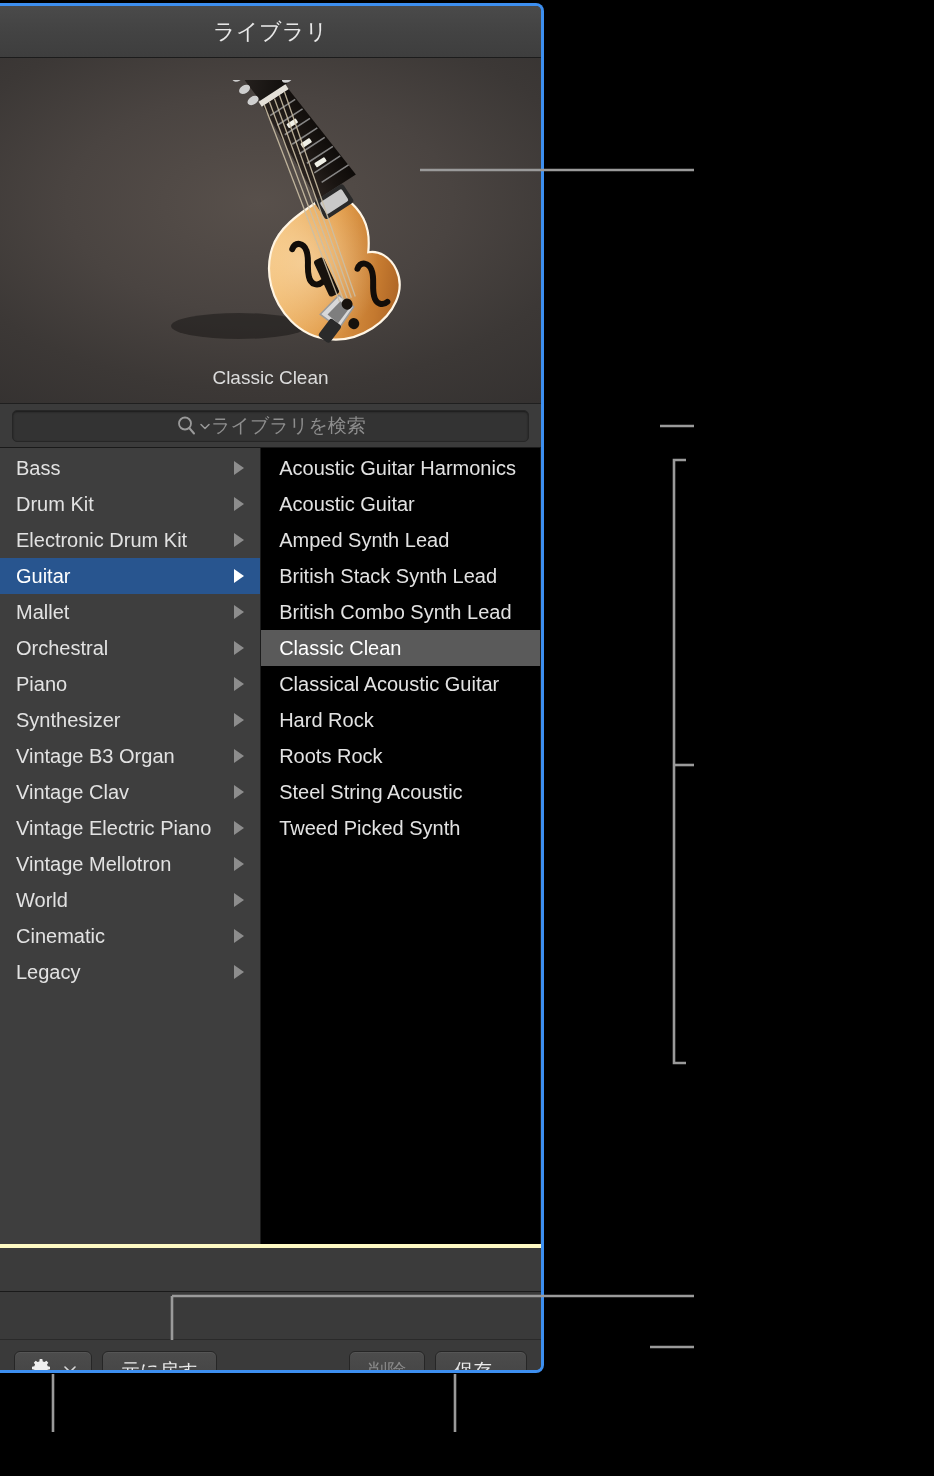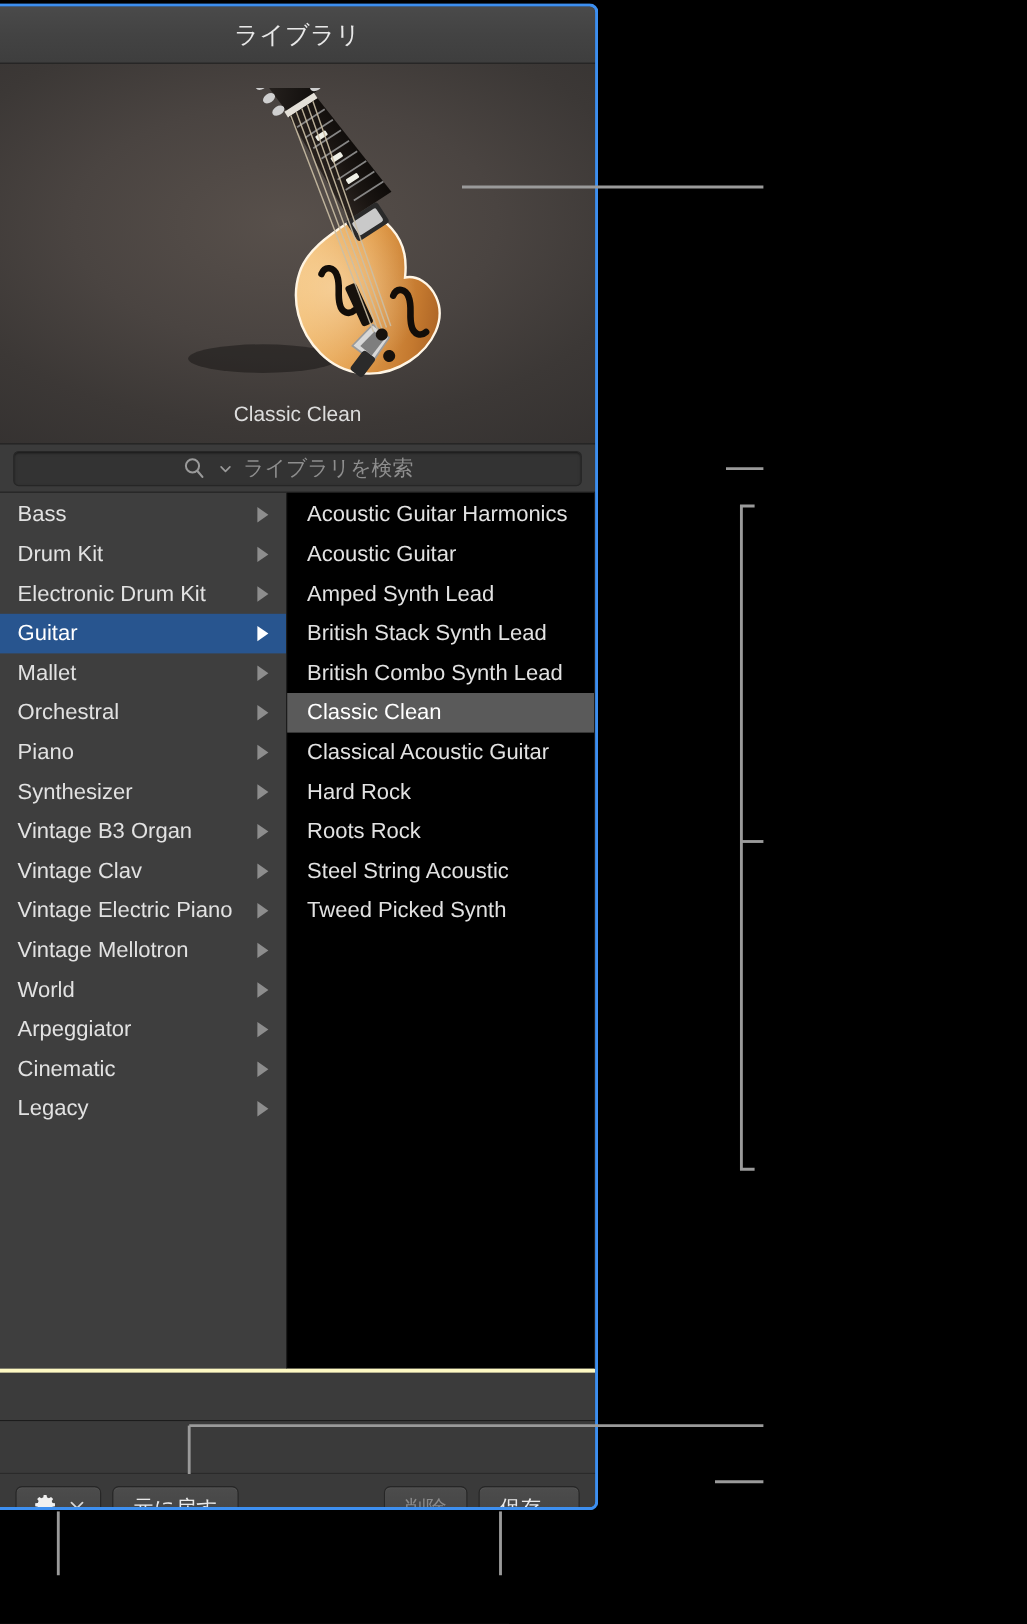--- a/index.html
+++ b/index.html
@@ -71,21 +71,21 @@
     border-bottom: 1px solid #1a1a1a;
   }
   .searchfield {
     flex: 1;
     height: 32px;
     background: #333333;
     border: 1px solid #262626;
     border-radius: 5px;
     box-shadow: inset 0 1px 2px rgba(0,0,0,0.5);
     display: flex; align-items: center; justify-content: center;
-    gap: 10px;
+    gap: 0;
   }
   .search-glyph { display: flex; align-items: center; }
   .search-placeholder {
     color: #8e8e8e;
     font-size: 19px;
   }
 
   
   .browser {
     height: 800px;
@@ -373,24 +373,20 @@
             </div>
             <div class="row">
               <span class="label">Vintage Mellotron</span>
               <span class="arrow"></span>
             </div>
             <div class="row">
               <span class="label">World</span>
               <span class="arrow"></span>
             </div>
             <div class="row">
-              <span class="label">Arpeggiator</span>
-              <span class="arrow"></span>
-            </div>
-            <div class="row">
               <span class="label">Cinematic</span>
               <span class="arrow"></span>
             </div>
             <div class="row">
               <span class="label">Legacy</span>
               <span class="arrow"></span>
             </div>
           </div>
       </div>
       <div class="col col-patches">

